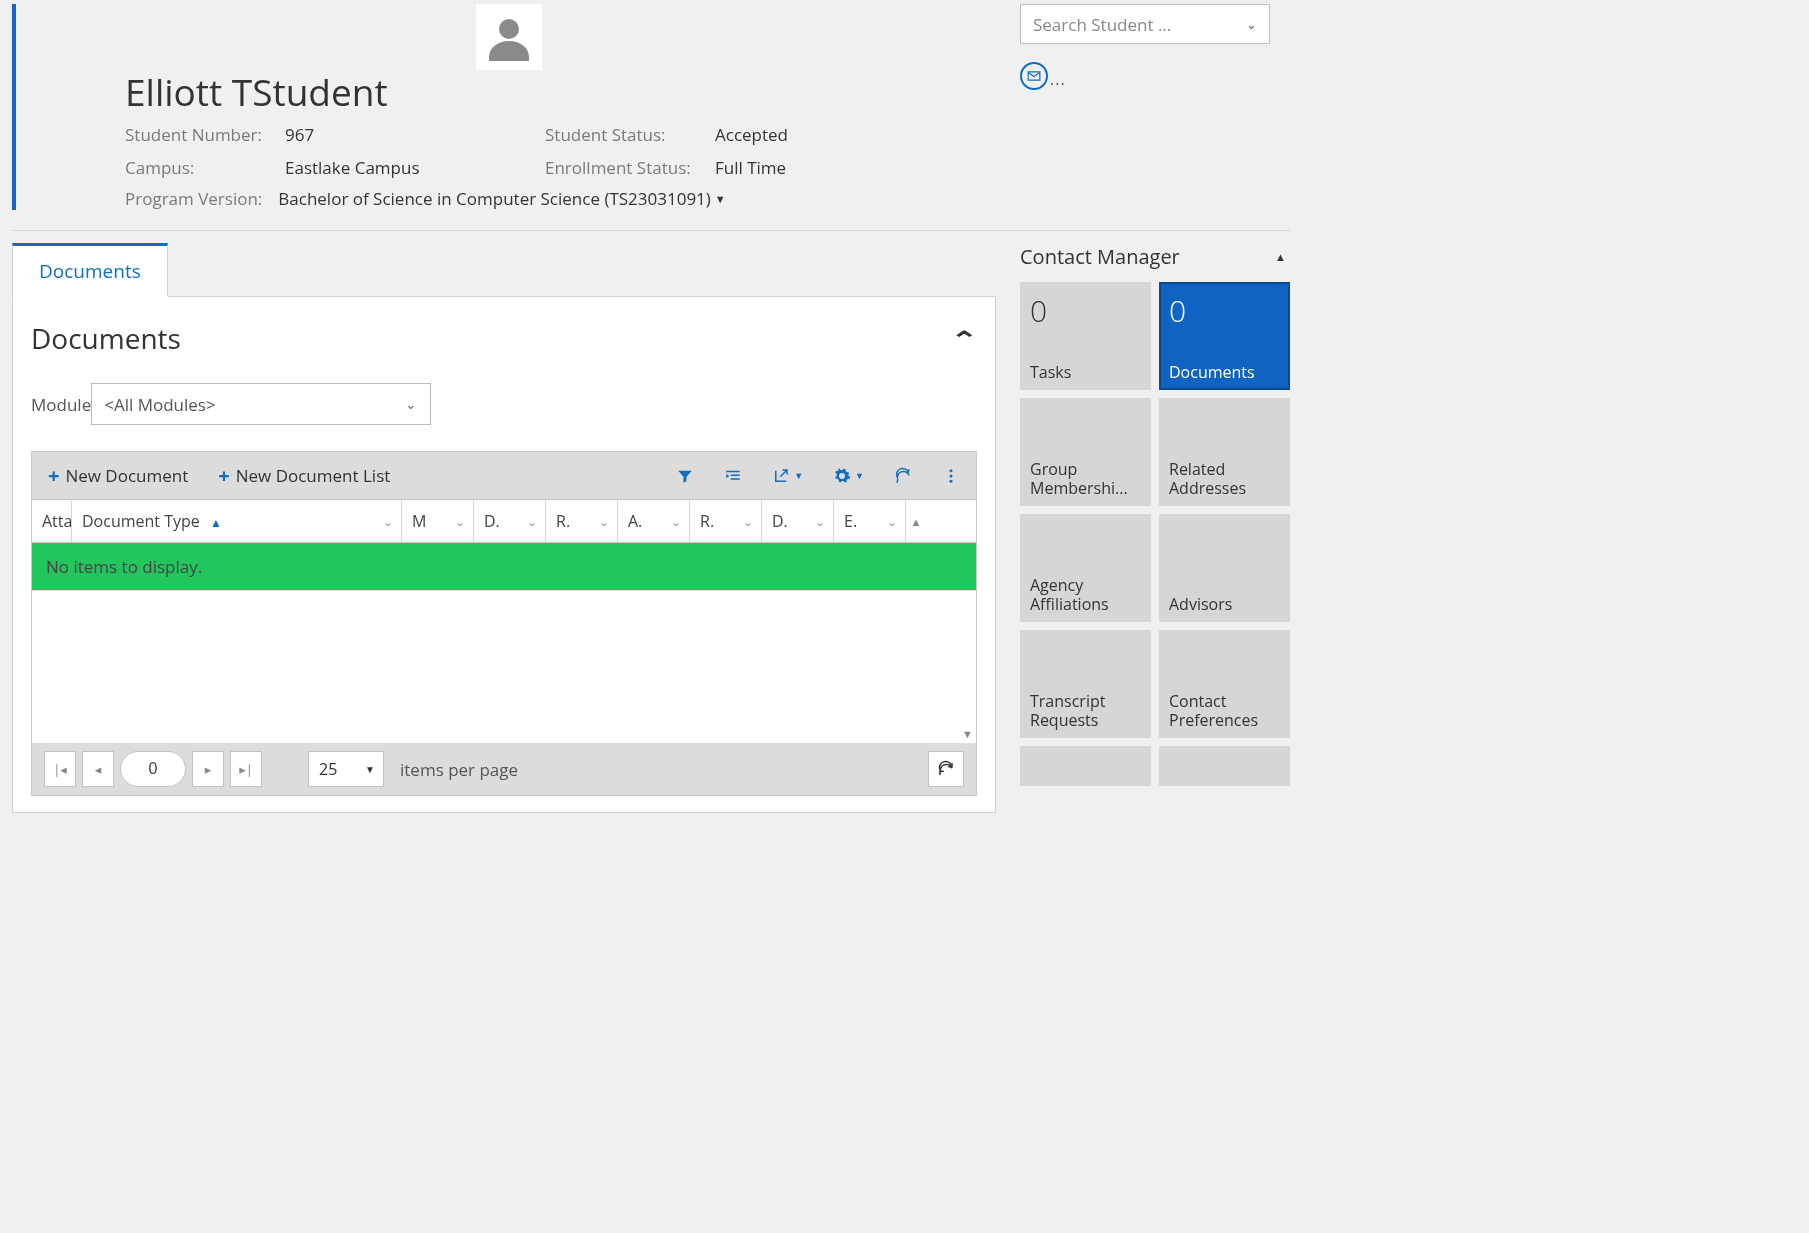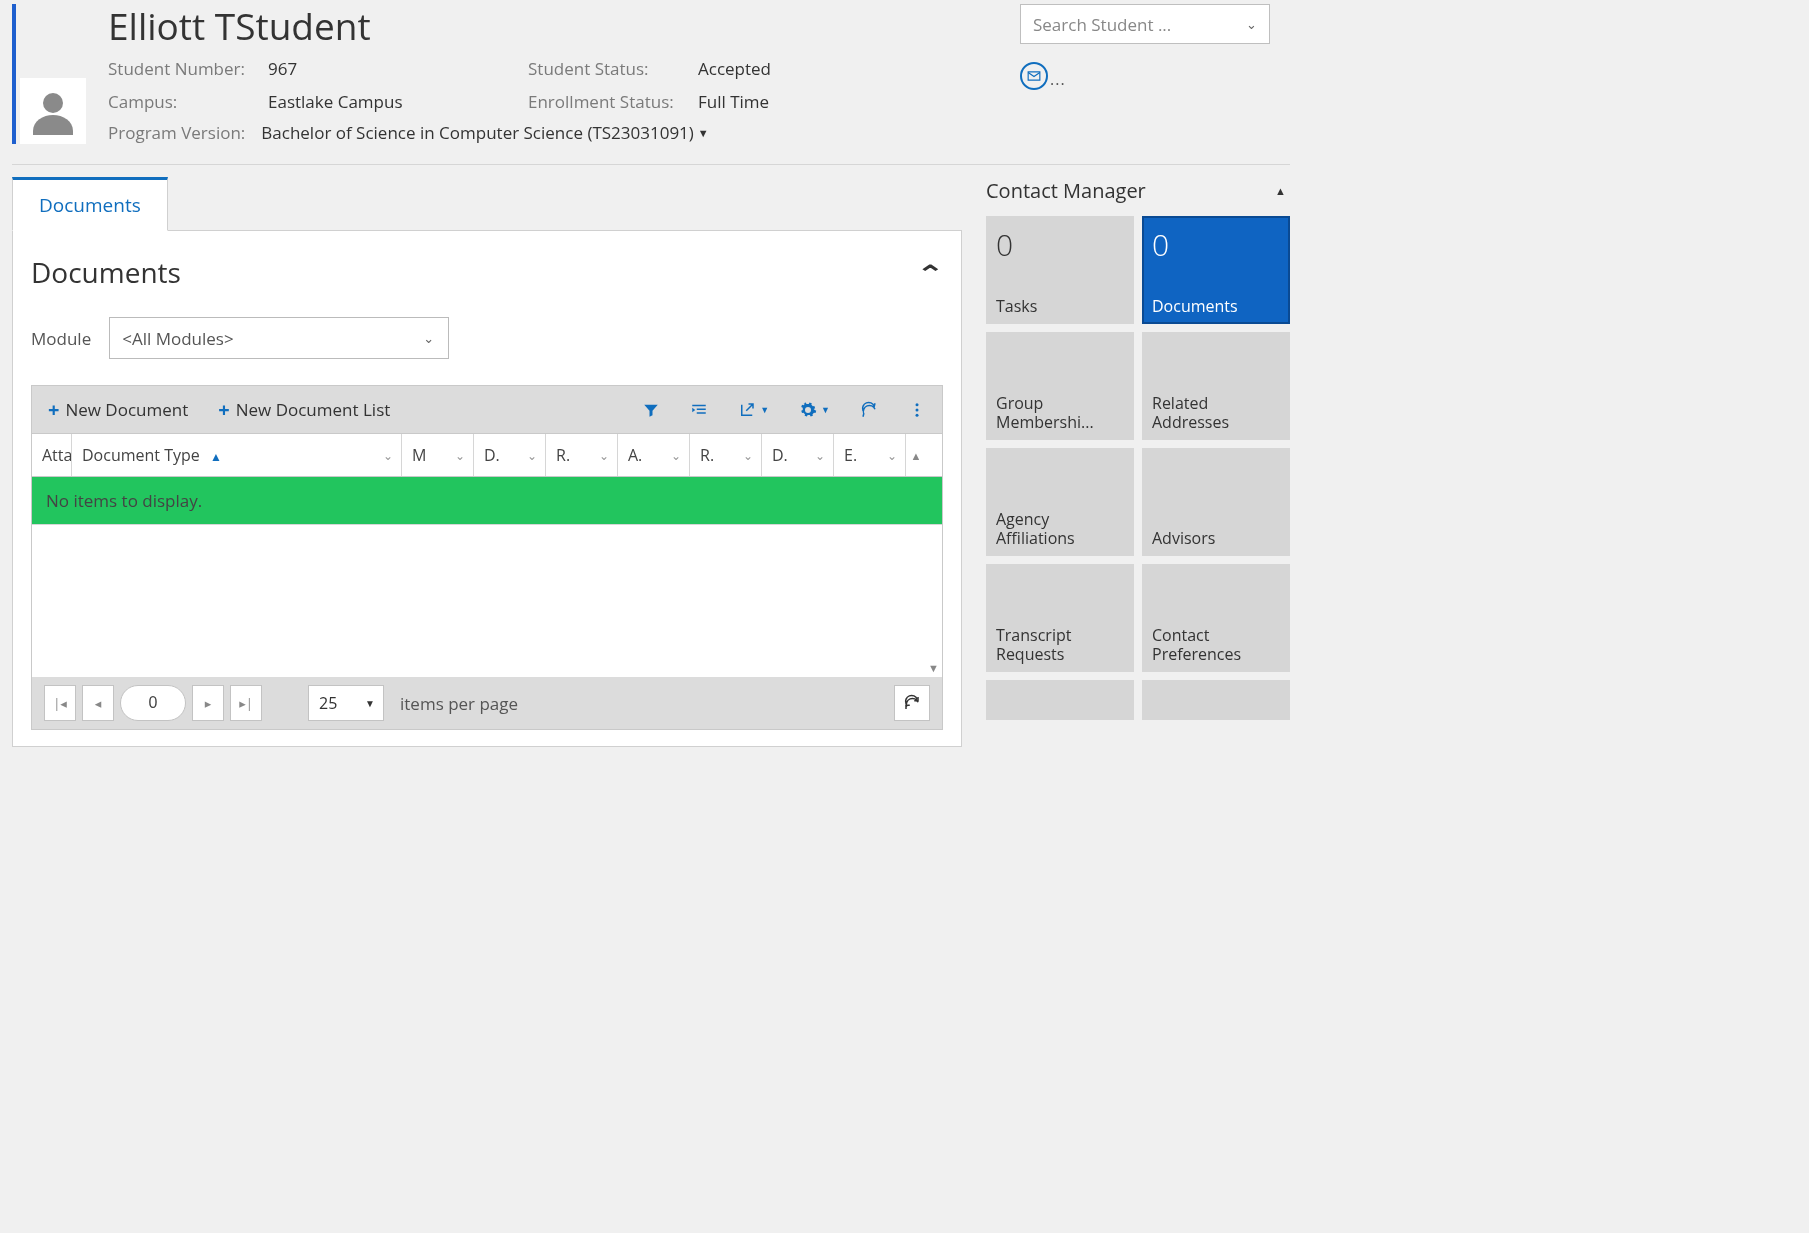--- a/index.html
+++ b/index.html
@@ -9,21 +9,21 @@
     color: #333;
     font-size: 16px;
   }
   .page {
     width: 1300px;
     padding: 0 10px 20px 12px;
   }
   
   .header-row { display: flex; align-items: flex-start; padding-top: 4px; }
   .header-main { flex: 1; border-left: 4px solid #1e5fce; padding-left: 4px; }
-  .header-top { display: flex; align-items: flex-end; }
+  .header-top { display: flex; align-items: center; flex-direction: column; }
   .avatar {
     width: 66px; height: 66px; background: #fff; display: flex; align-items: center; justify-content: center;
     margin-right: 22px;
   }
   .avatar svg { width: 48px; height: 48px; }
   .student-name {
     font-size: 37px; font-weight: 400; color: #333; margin-top: -4px; margin-bottom: 6px;
   }
   .info-grid {
     display: grid;
@@ -47,41 +47,41 @@
     width: 28px; height: 28px; border: 2px solid #106ebe; border-radius: 50%;
     display: flex; align-items: center; justify-content: center; color: #106ebe; cursor: pointer;
   }
   .mail-icon svg { width: 14px; height: 14px; }
   .mail-dots { color: #555; font-size: 16px; letter-spacing: 1px; margin-bottom: -6px; }
   .divider { border: none; border-top: 1px solid #d6d6d6; margin: 20px 0 12px 0; }
 
   
   .body-row { display: flex; gap: 24px; }
   .left-col { flex: 1; }
-  .right-col { width: 304px; }
+  .right-col { width: 270px; }
 
   
   .tabs { display: flex; border-bottom: 1px solid #d0d0d0; }
   .tab {
     padding: 12px 26px; font-size: 19px; color: #555; cursor: pointer; position: relative;
   }
   .tab.active {
     color: #106ebe; background: #fff;
     border: 1px solid #d0d0d0; border-bottom-color: #fff;
     border-top: 3px solid #106ebe;
     margin-bottom: -1px;
   }
   .panel {
     background: #fff; border: 1px solid #d0d0d0; border-top: none; padding: 22px 18px 16px 18px;
   }
   .section-head { display: flex; justify-content: space-between; align-items: center; margin-bottom: 26px; }
   .section-title { font-size: 28px; font-weight: 400; color: #333; }
   .collapse-caret { font-size: 22px; cursor: pointer; padding: 4px; font-weight: bold; }
 
-  .module-row { display: flex; align-items: center; gap: 18px; margin-bottom: 26px; font-size: 17px; color: #555; }
+  .module-row { display: flex; align-items: center; margin-bottom: 26px; font-size: 17px; color: #555; }
   .module-select {
     width: 340px; height: 42px; border: 1px solid #bbb; background: #fff;
     display: flex; align-items: center; justify-content: space-between; padding: 0 14px 0 12px;
     color: #555; cursor: pointer;
   }
 
   
   .grid-wrap { border: 1px solid #c9c9c9; }
   .toolbar {
     background: #dcdcdc; display: flex; align-items: center; padding: 12px 16px; gap: 30px;

